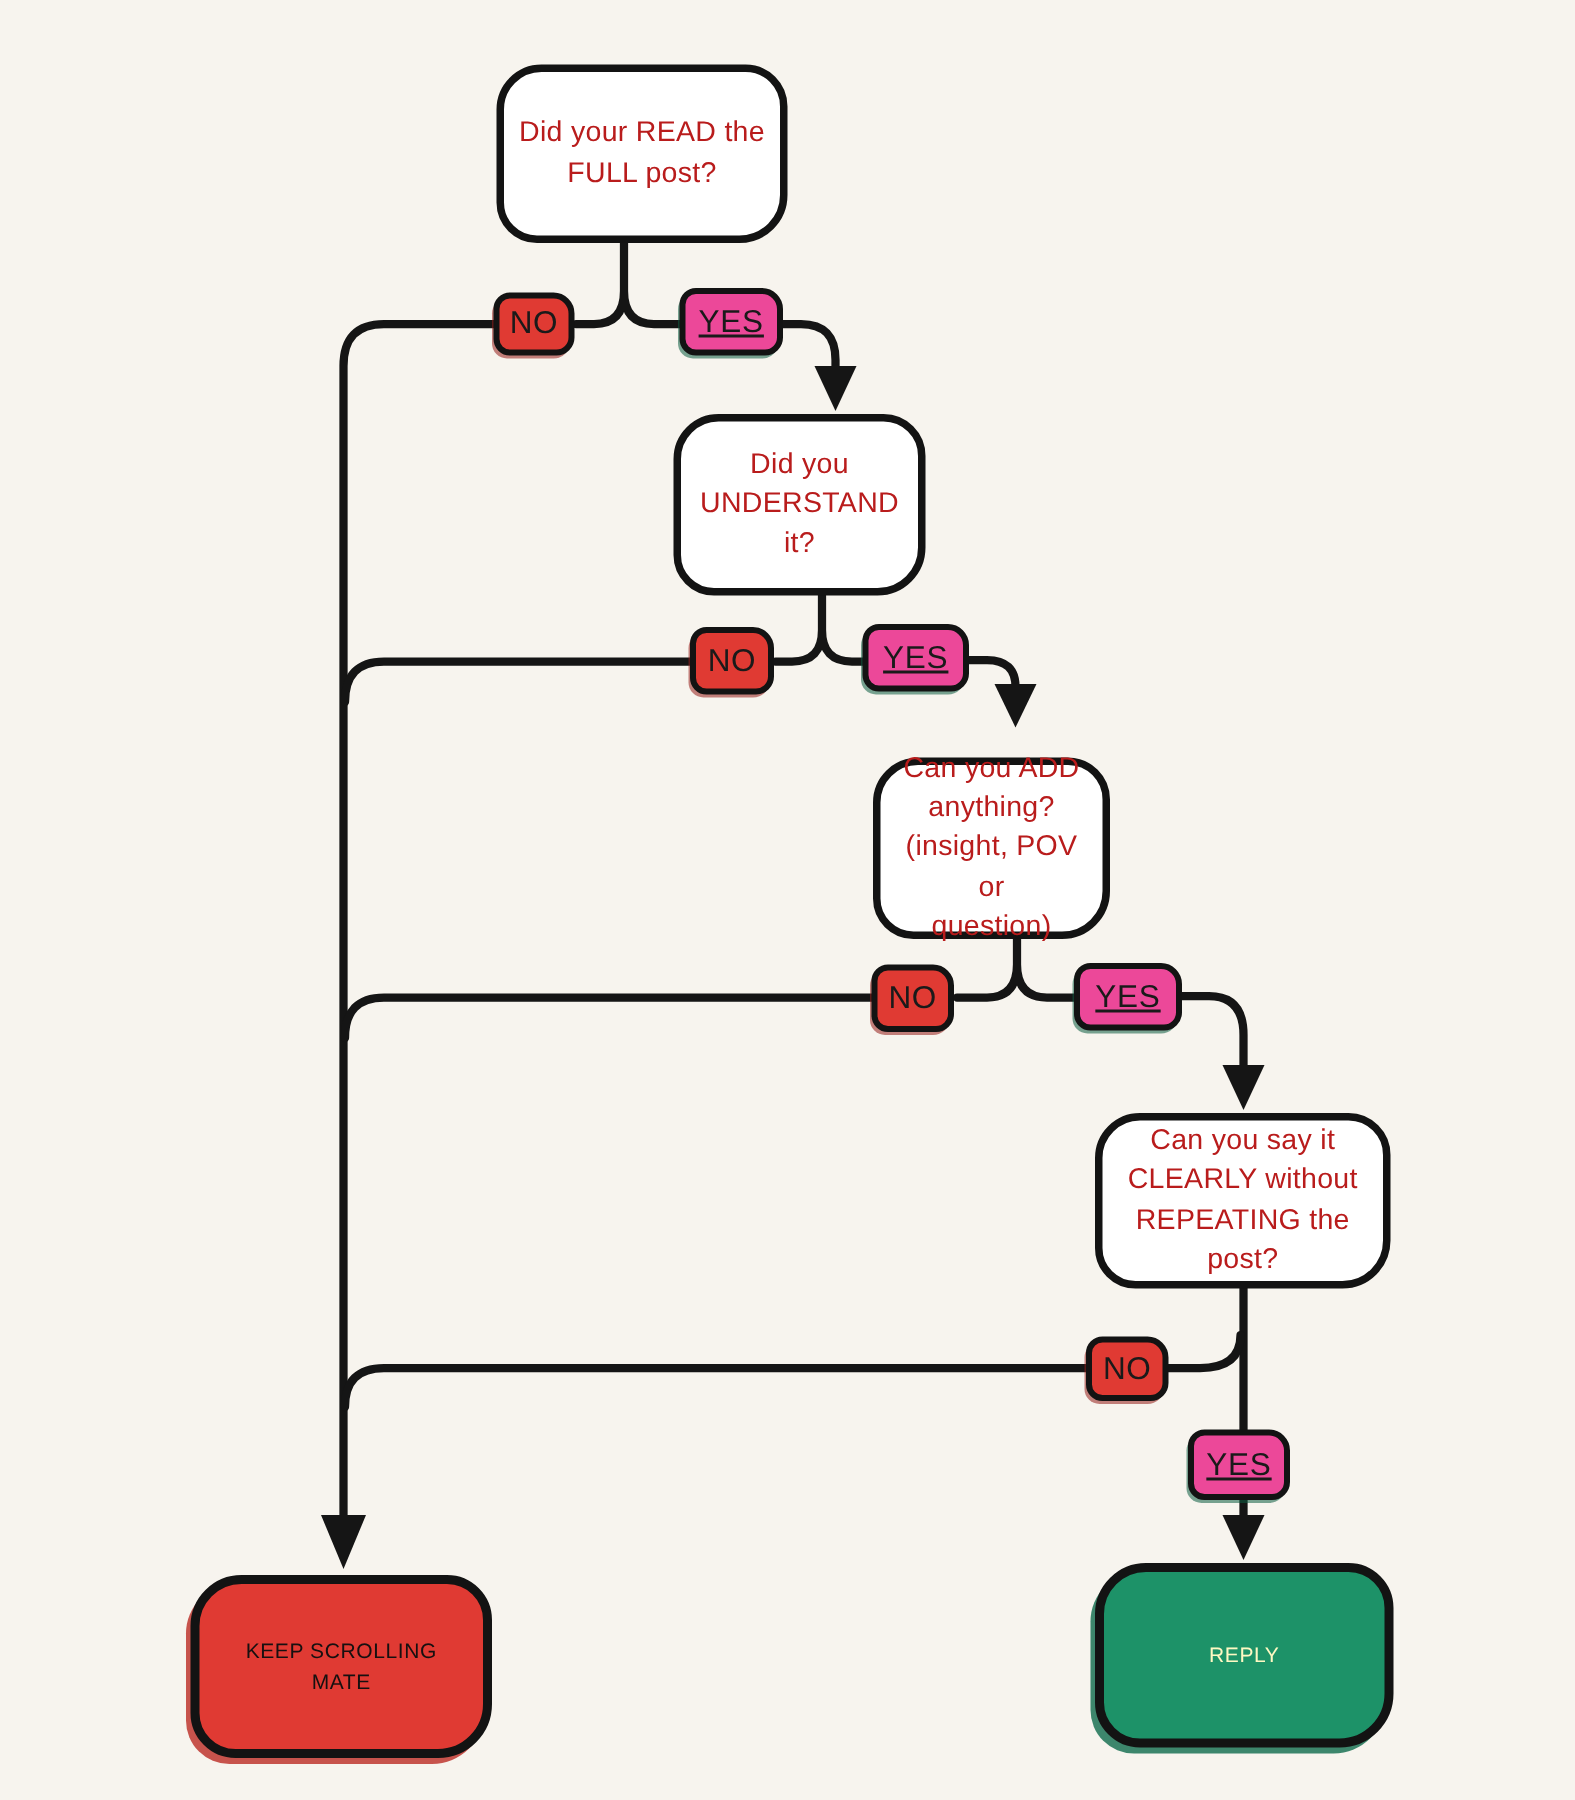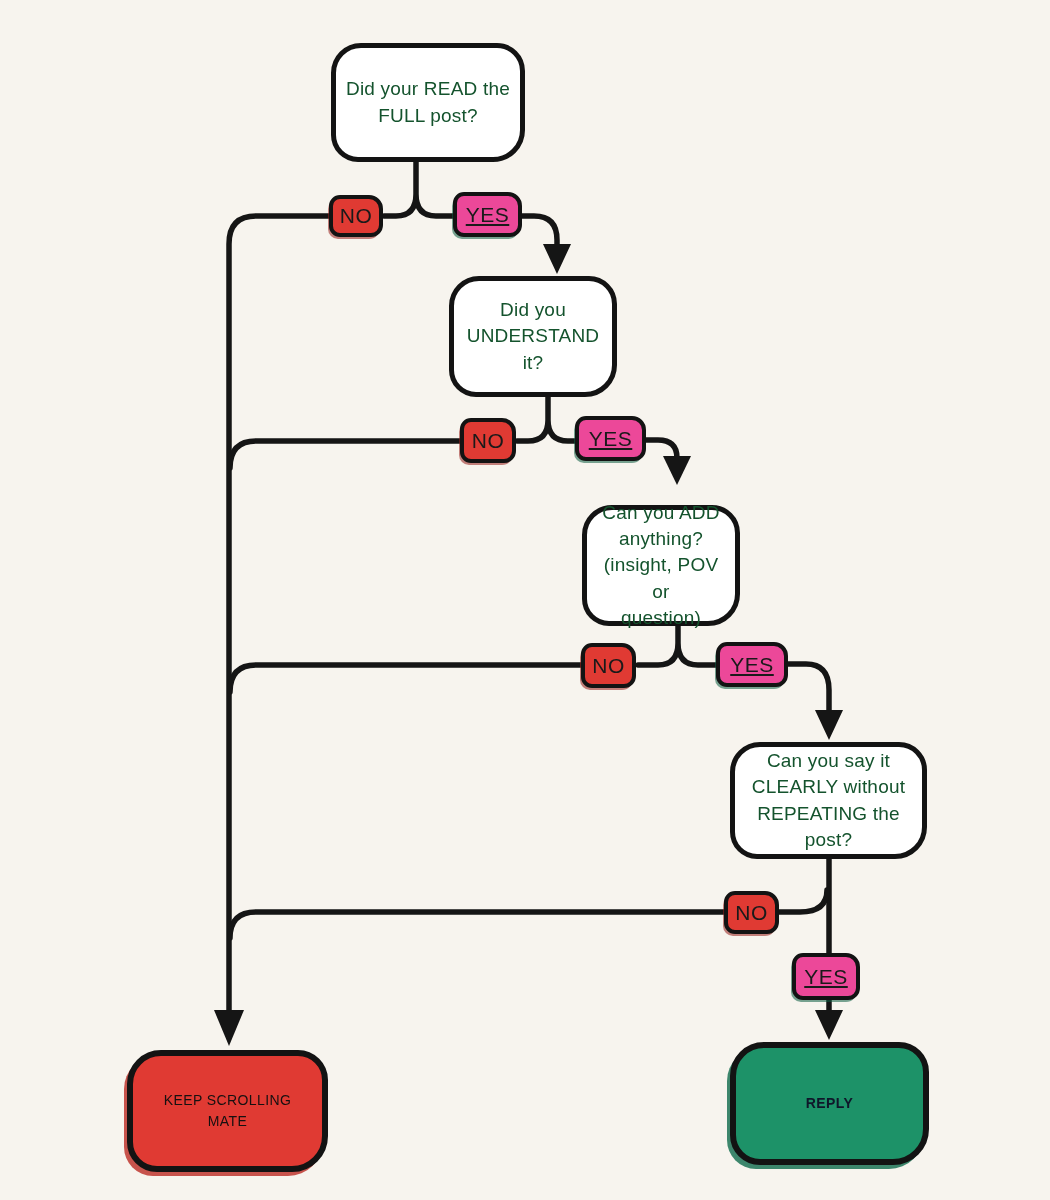--- a/index.html
+++ b/index.html
@@ -26,21 +26,21 @@
     box-sizing: border-box;
     display: flex;
     align-items: center;
     justify-content: center;
     text-align: center;
   }
   .question {
     background: #ffffff;
     border: 5px solid #131313;
     border-radius: 30px 28px 32px 27px;
-    color: #14532d;
+    color: #b91c1c;
     font-size: 19px;
     line-height: 1.38;
     padding: 8px 10px;
     white-space: pre-line;
     letter-spacing: 0.2px;
   }
   .badge {
     box-sizing: border-box;
     position: absolute;
     display: flex;
@@ -63,23 +63,22 @@
     white-space: pre-line;
     padding: 6px 10px;
   }
   .terminal.negative {
     background: #e03a33;
     color: #161010;
     box-shadow: -4px 5px 0 -1px rgba(186,42,35,0.8);
   }
   .terminal.positive {
     background: #1d9268;
-    color: #0f172a;
+    color: #fef9c3;
     box-shadow: -4px 5px 0 -1px rgba(14,106,75,0.8);
-    font-weight: bold;
   }
 </style>
 </head>
 <body>
 
 <div class="canvas">
 
   <svg class="connectors" viewBox="0 0 1050 1200" xmlns="http://www.w3.org/2000/svg">
     <g fill="none" stroke="#151515" stroke-width="5.5" stroke-linecap="round">
 

